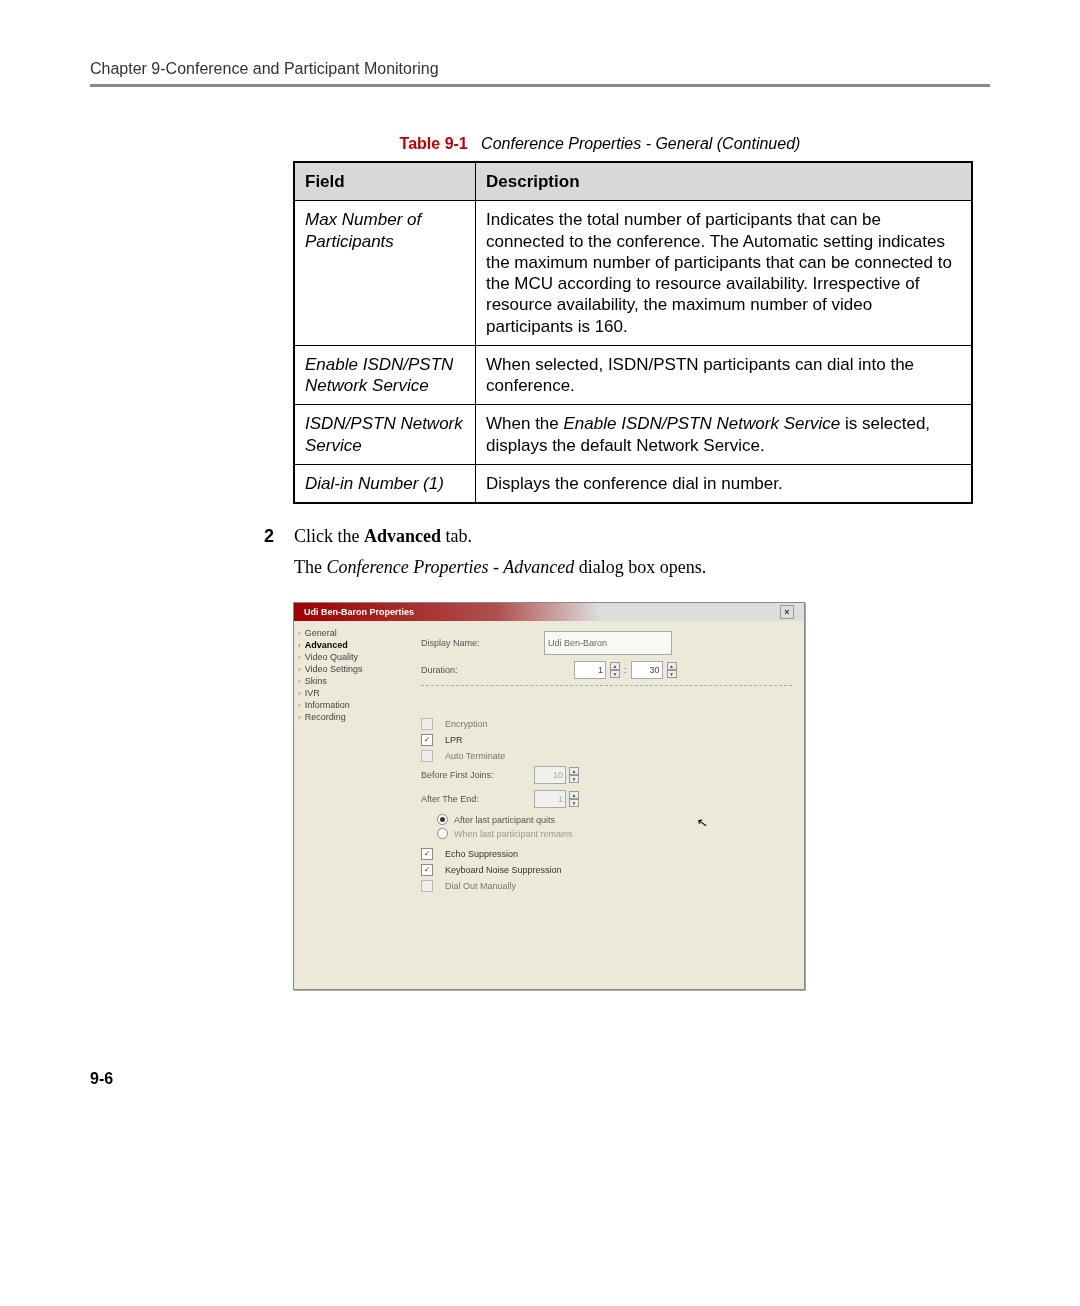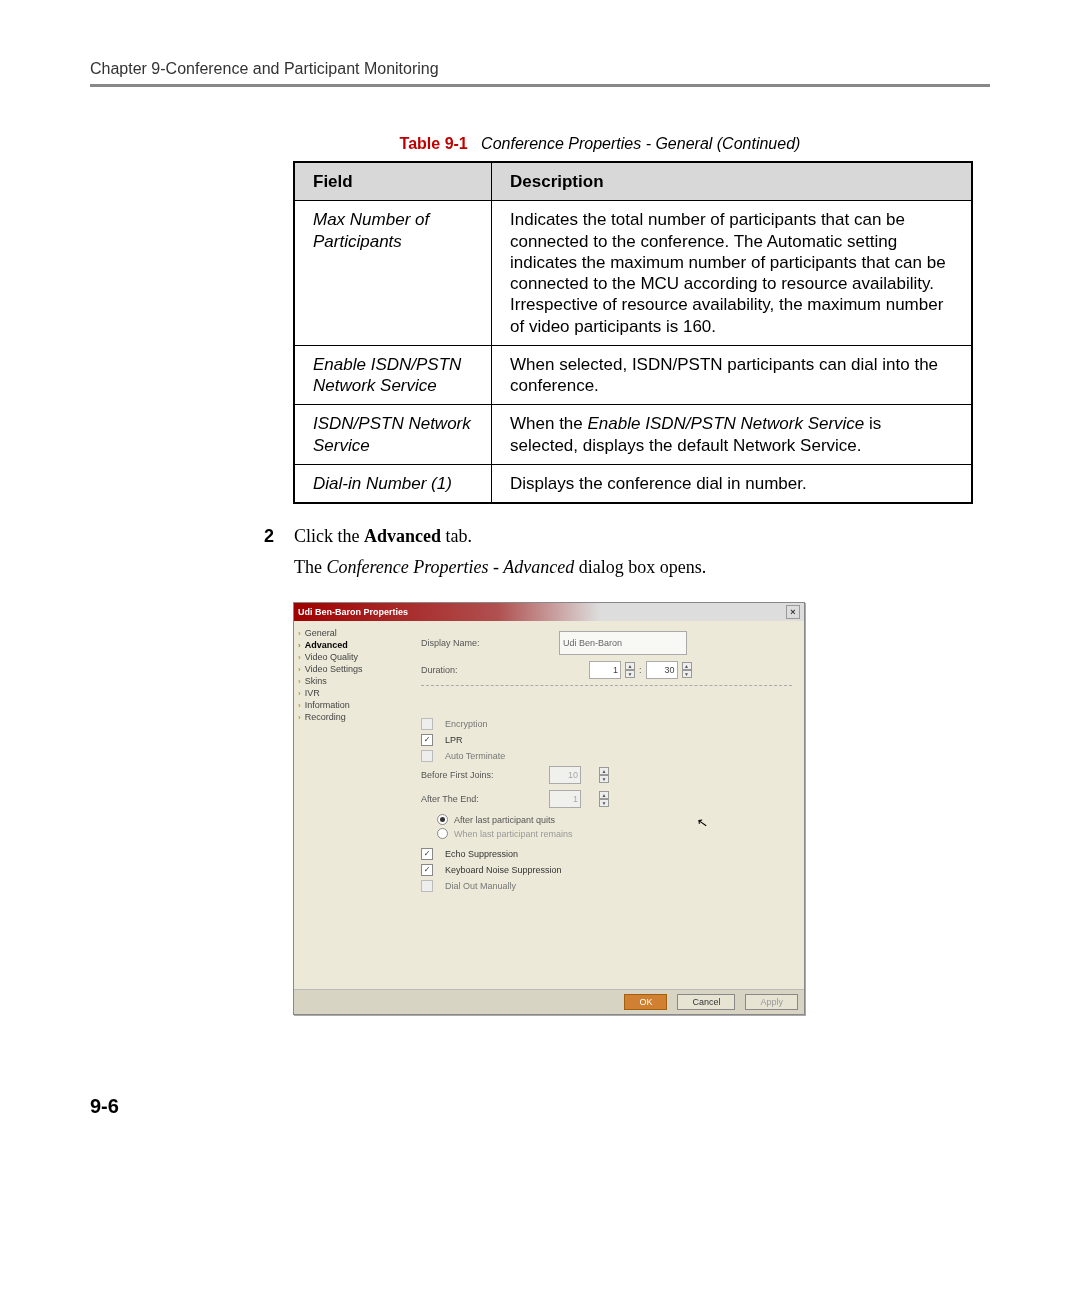--- a/index.html
+++ b/index.html
@@ -40,21 +40,21 @@
     color: #000;
   }
   table.props {
     border-collapse: collapse;
     width: 680px;
     margin-left: 203px;
     border: 2px solid #000;
   }
   table.props th, table.props td {
     border: 1px solid #000;
-    padding: 8px 18px;
+    padding: 8px 10px;
     text-align: left;
     vertical-align: top;
     font-size: 17px;
     line-height: 1.25;
   }
   table.props th {
     background: #d8d8d8;
     font-weight: bold;
   }
   table.props td.fieldcol {
@@ -99,21 +99,21 @@
     font-family: Tahoma, Arial, sans-serif;
     box-shadow: 1px 1px 0 #aaa;
     position: relative;
   }
   .titlebar {
     height: 16px;
     background: linear-gradient(to right, #a00000, #b05050 40%, #ddd 60%, #ddd);
     color: #fff;
     font-size: 9px;
     font-weight: bold;
-    padding: 1px 4px;
+    padding: 1px 10px;
     display: flex;
     justify-content: space-between;
     align-items: center;
   }
   .titlebar .close-x {
     background: #ddd;
     color: #333;
     width: 12px;
     height: 12px;
     font-size: 9px;
@@ -145,21 +145,21 @@
   .dlg-main {
     flex: 1;
     background: #ece9d8;
     border-left: 0;
     padding: 10px 12px 4px 14px;
     position: relative;
   }
   .form-row {
     display: flex;
     align-items: center;
-    gap: 18px;
+    gap: 3px;
     margin-bottom: 6px;
     font-size: 9px;
     color: #555;
   }
   .form-row label { width: 120px; }
   .txt {
     border: 1px solid #aaa;
     background: #f4f4f0;
     height: 14px;
     font-size: 9px;
@@ -244,21 +244,21 @@
     color:#333;
   }
   .dlg-buttons button.primary {
     background:#d08030;
     border-color:#a06010;
     color:#fff;
   }
   .dlg-buttons button.dim { color:#999; }
   .page-num {
     margin-top: 80px;
-    font-size: 20px;
+    font-size: 16px;
     font-weight: bold;
     font-family: "Trebuchet MS", sans-serif;
   }
 </style>
 </head>
 <body>
 
 <div class="page">
   <div class="header-text">Chapter 9-Conference and Participant Monitoring</div>
   <div class="header-rule"></div>
@@ -422,22 +422,17 @@
               <span>Keyboard Noise Suppression</span>
             </div>
           <div class="chk-row">
               <span class="chk dim"></span>
               <span>Dial Out Manually</span>
             </div>
 
           <span class="cursor-arrow">↖</span>
         </div>
       </div>
-      <div class="dlg-buttons">
-        <button class="primary">OK</button>
-        <button>Cancel</button>
-        <button class="dim">Apply</button>
-      </div>
     </div>
   </div>
 
   <div class="page-num">9-6</div>
 </div>
 
 </body></html>

